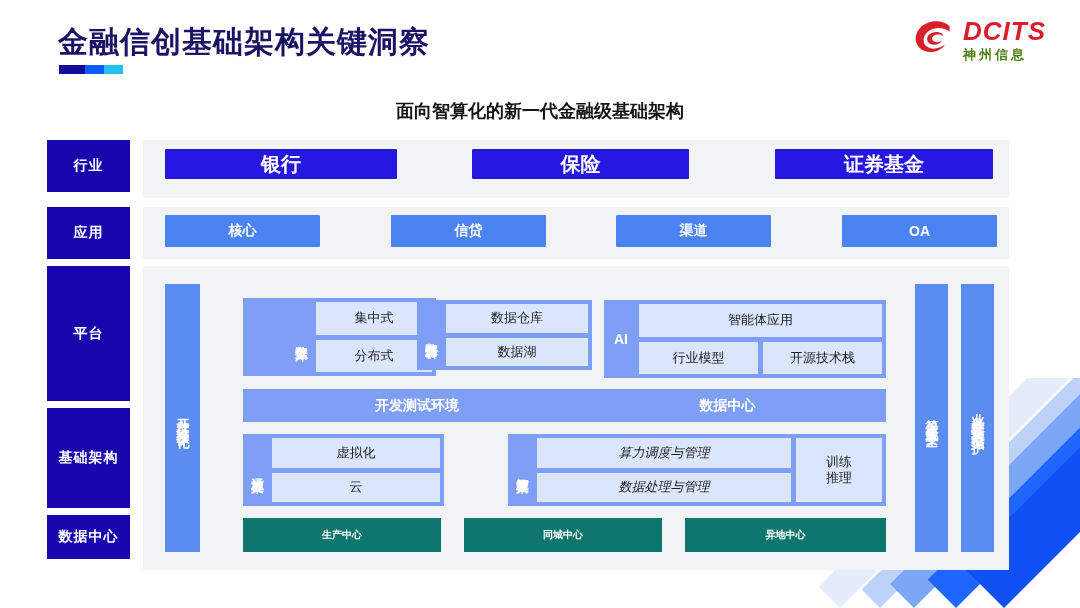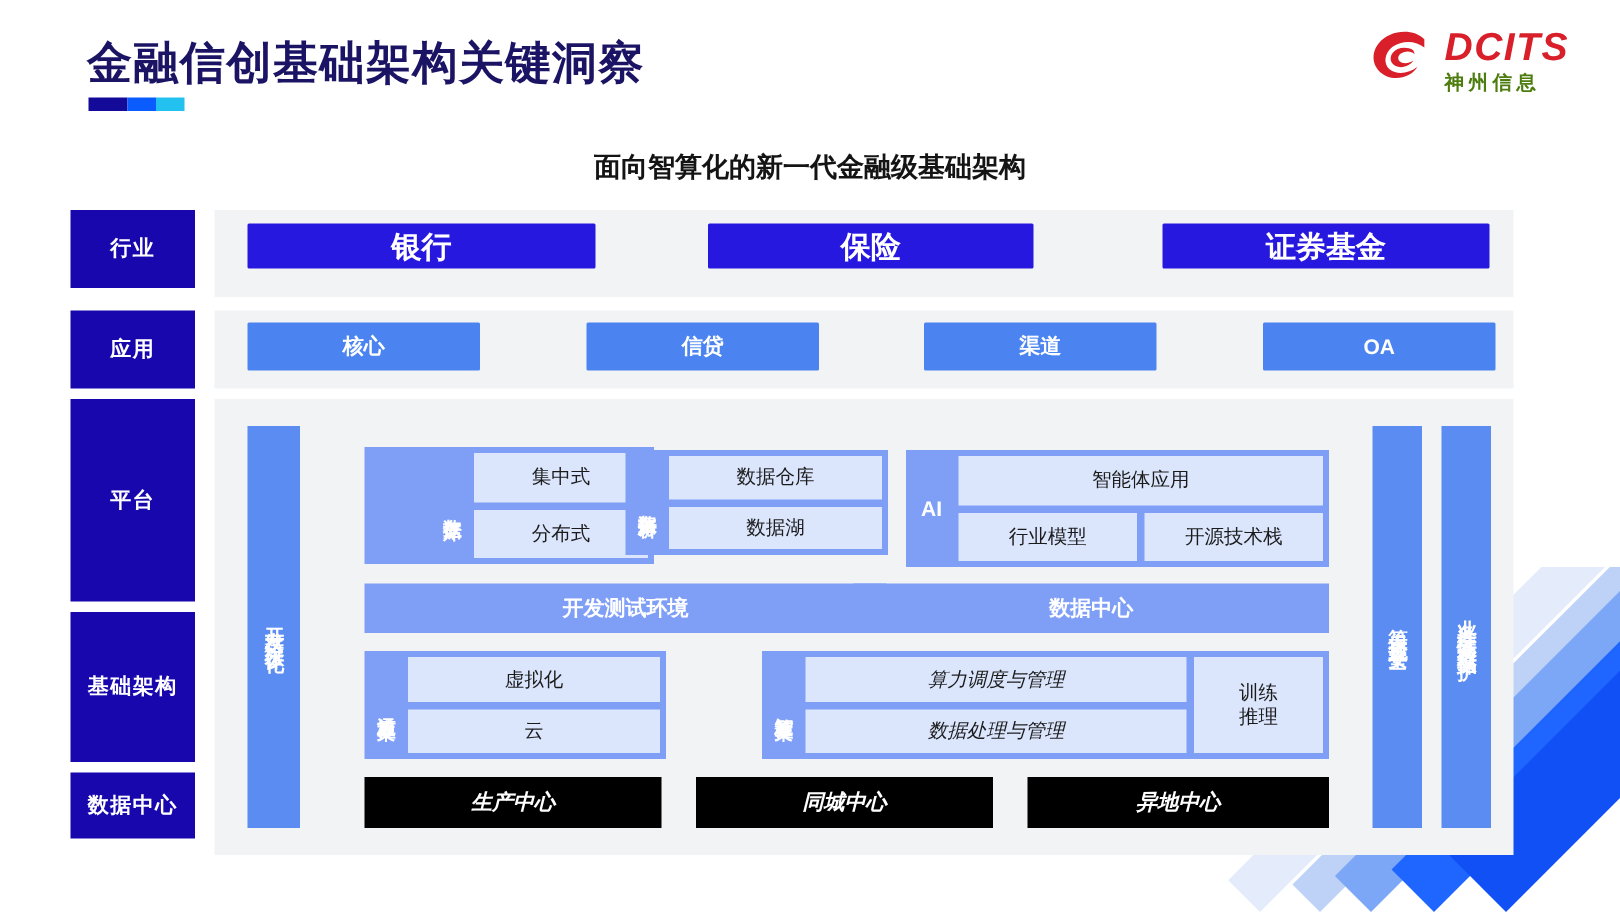--- a/index.html
+++ b/index.html
@@ -58,21 +58,21 @@
 
   .group{position:absolute;background:#7f9ff7;display:flex;align-items:stretch;padding:4px;box-sizing:border-box;gap:5px;}
   .group-title{writing-mode:vertical-rl;text-orientation:upright;color:#fff;font-size:12.5px;font-weight:bold;
                display:flex;align-items:center;justify-content:center;letter-spacing:1px;flex:0 0 auto;width:20px;}
   .group-title.horiz{writing-mode:horizontal-tb;text-orientation:mixed;width:26px;font-size:14px;letter-spacing:0;}
   .cells{flex:1 1 auto;display:flex;flex-direction:column;gap:5px;}
   .cellrow{flex:1 1 0;display:flex;gap:5px;}
   .cell{flex:1 1 0;background:#dbe6fd;color:#1b1b1b;font-size:13px;display:flex;align-items:center;justify-content:center;text-align:center;line-height:1.25;}
 
   .wide{position:absolute;background:#7f9ff7;color:#fff;font-size:14px;font-weight:bold;display:flex;align-items:center;justify-content:center;}
-  .dcbox{position:absolute;background:#000000;color:#fff;font-size:14px;font-weight:bold;display:flex;align-items:center;justify-content:center;font-style:italic;}
+  .dcbox{position:absolute;background:#0f766e;color:#fff;font-size:10px;font-weight:bold;display:flex;align-items:center;justify-content:center;}
 </style>
 </head>
 <body>
 
 <div id="corner-deco">
   <div style="left:60px;bottom:0;width:420px;height:30px;background:#e4ecfb;"></div>
   <div style="left:100px;bottom:0;width:420px;height:26px;background:#bed2f8;"></div>
   <div style="left:134px;bottom:0;width:420px;height:34px;background:#7ca7f6;"></div>
   <div style="left:176px;bottom:0;width:420px;height:40px;background:#1e66ff;"></div>
   <div style="left:224px;bottom:0;width:420px;height:60px;background:#1150f5;"></div>

